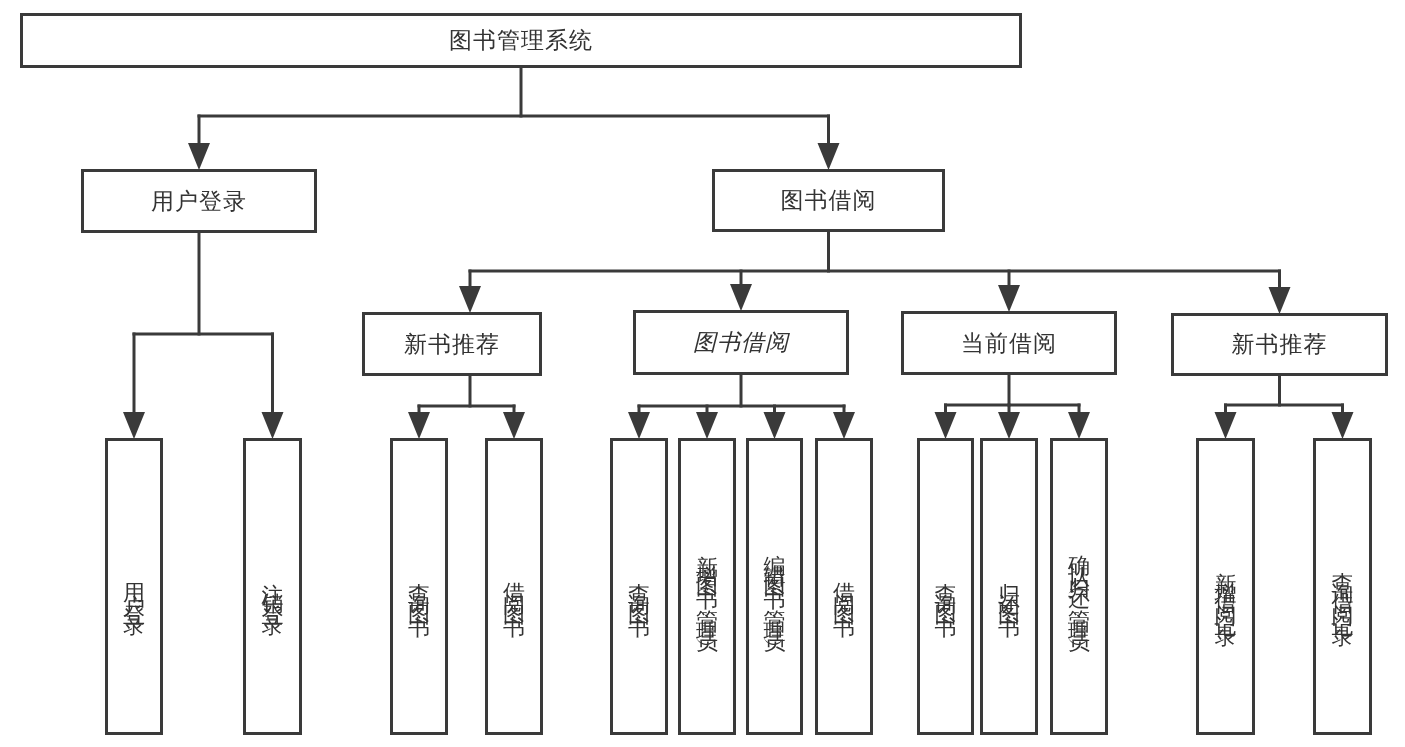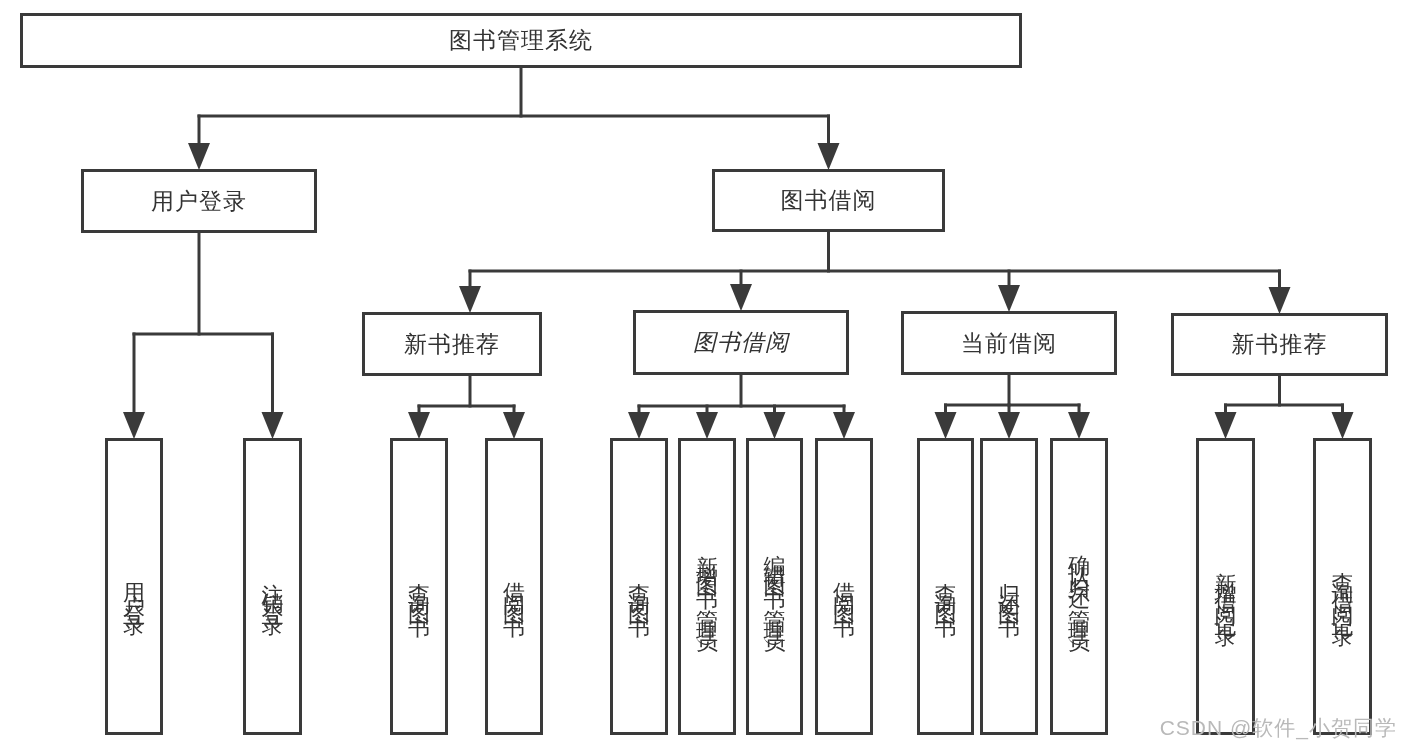--- a/index.html
+++ b/index.html
@@ -155,14 +155,13 @@
       <div class="node vertical" style="left: 1050px; top: 438px; width: 58px; height: 297px; border-color: rgb(58, 58, 58); color: rgb(51, 51, 51);">
         <span>确认归还（管理员）</span>
       </div>
       <div class="node vertical" style="left: 1196px; top: 438px; width: 59px; height: 297px; border-color: rgb(58, 58, 58); color: rgb(51, 51, 51);">
         <span>新增借阅记录</span>
       </div>
       <div class="node vertical" style="left: 1313px; top: 438px; width: 59px; height: 297px; border-color: rgb(58, 58, 58); color: rgb(51, 51, 51);">
         <span>查询借阅记录</span>
       </div>
     </div>
-  <div class="watermark" style="color: rgb(185, 185, 185);">CSDN @软件_小贺同学</div>
 </div>
 
 </body></html>

